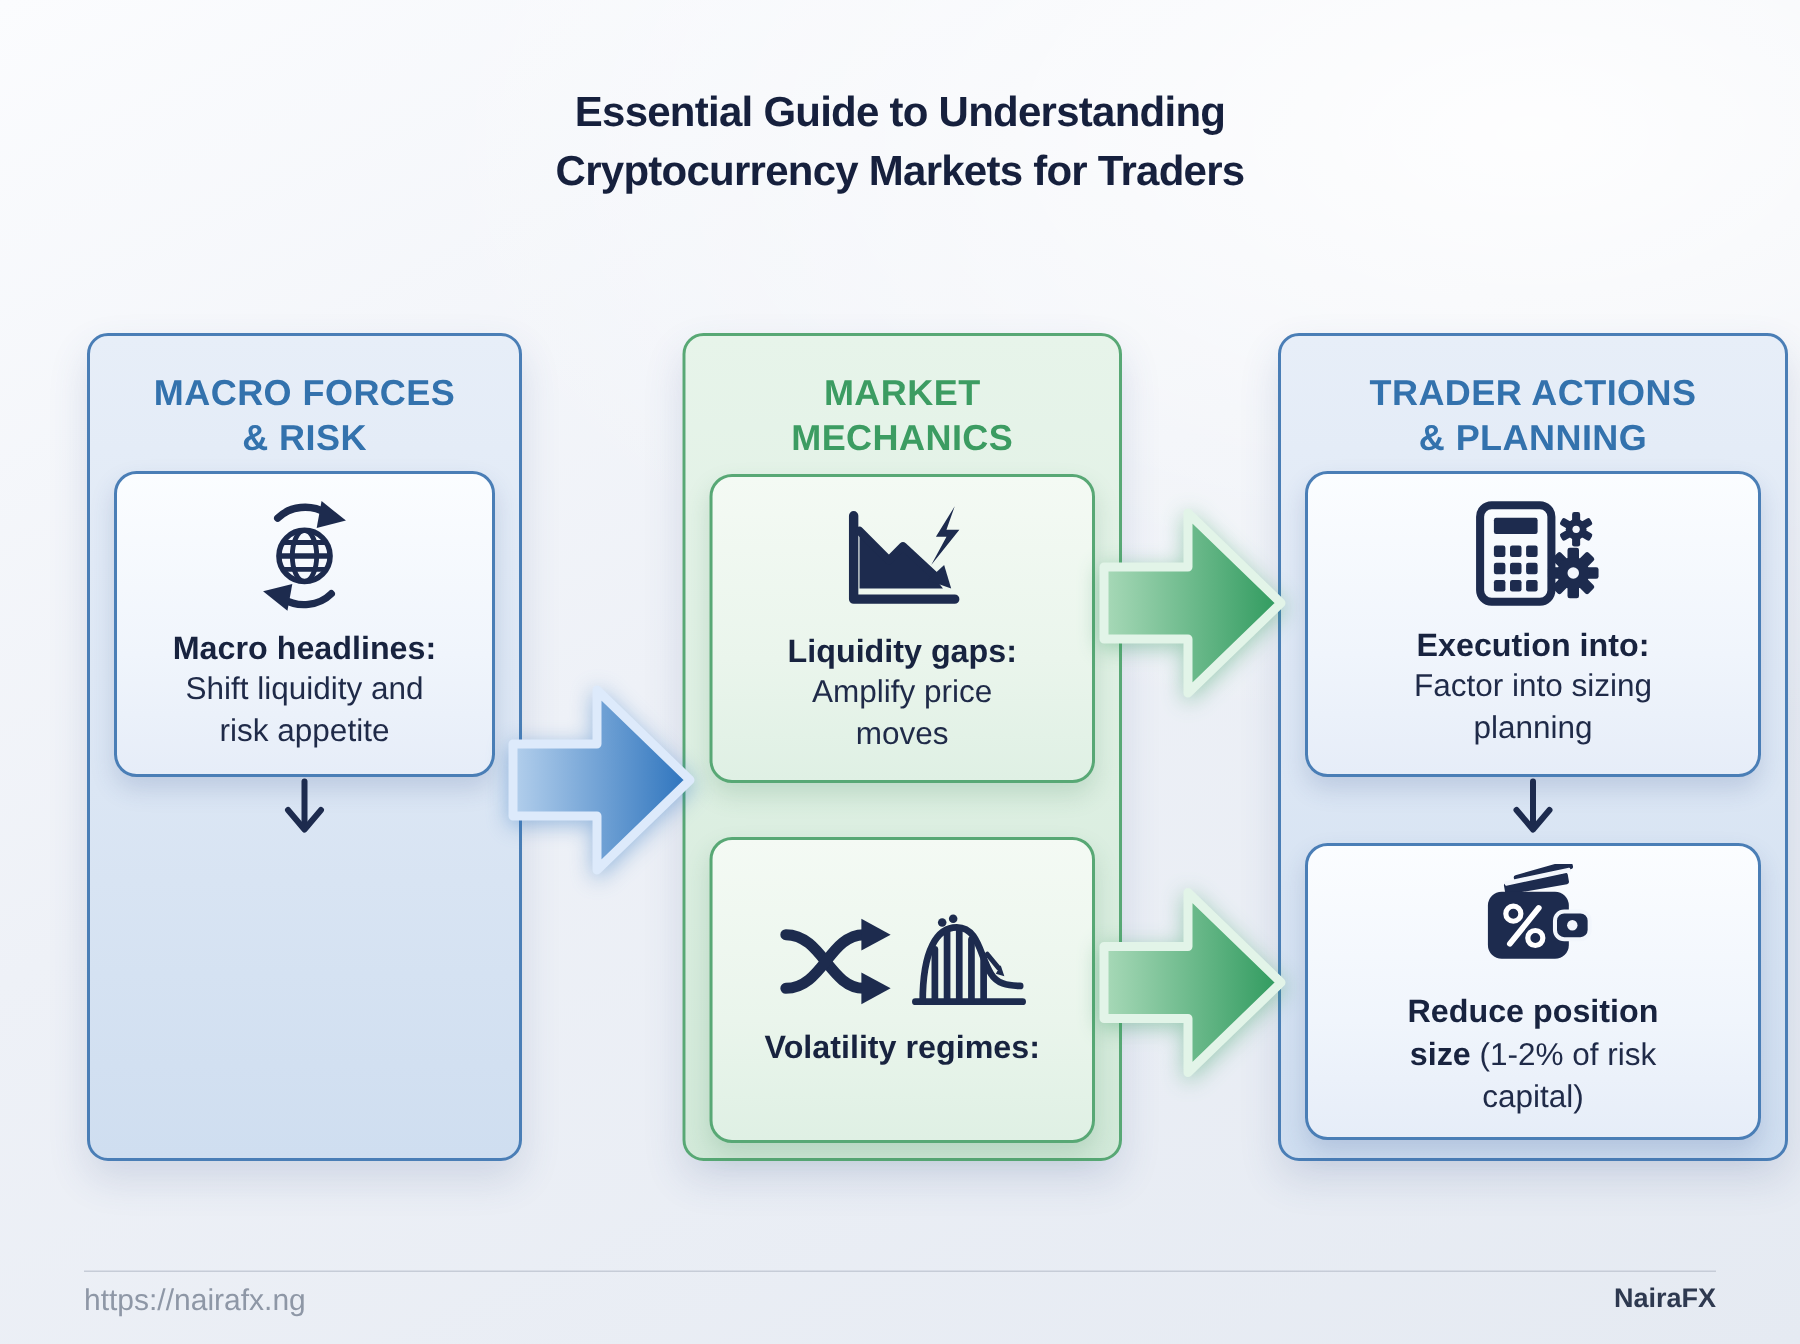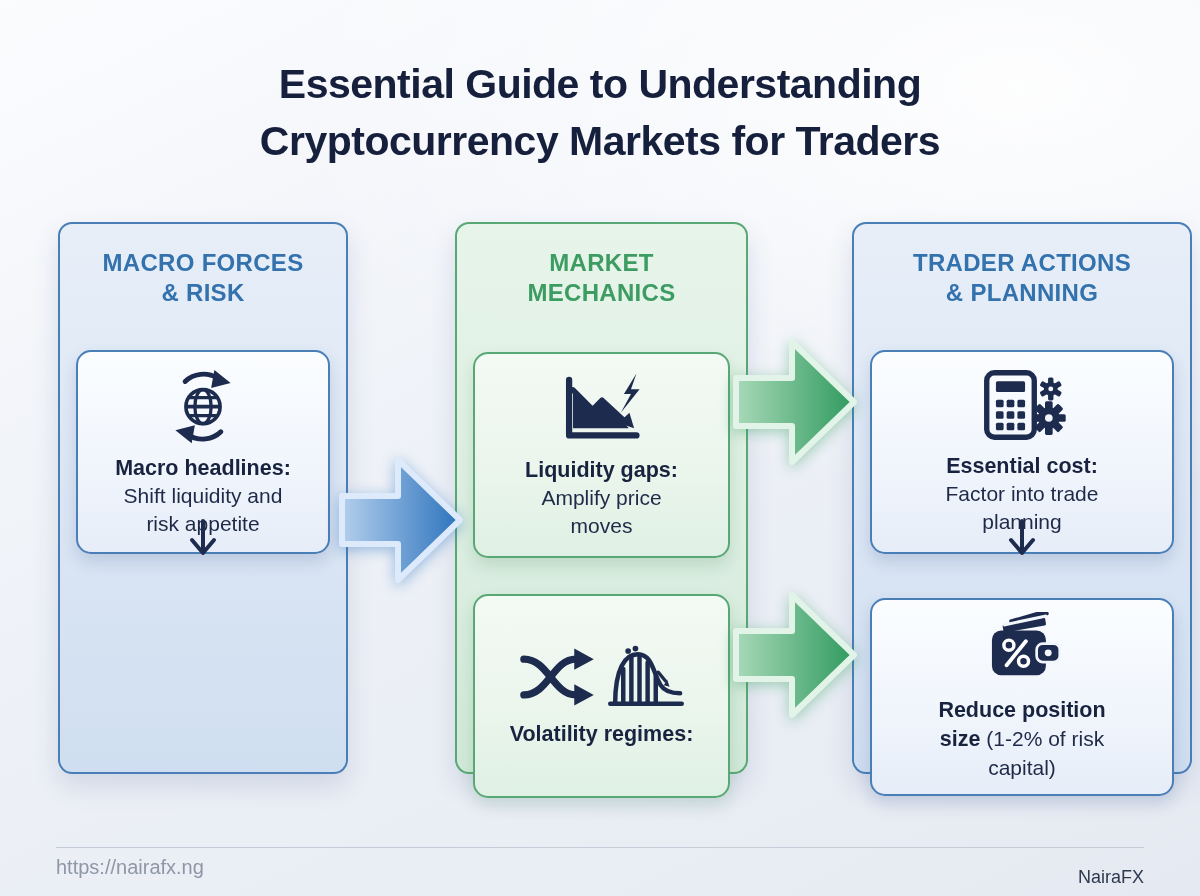--- a/index.html
+++ b/index.html
@@ -6,21 +6,21 @@
   html,body { width:1200px; }
   body { font-family:"Liberation Sans","DejaVu Sans",sans-serif; }
   .stage{
     position:relative; width:1200px; height:896px; overflow:hidden;
     background:
       radial-gradient(140% 100% at 85% 10%, rgba(255,255,255,.9) 0%, rgba(255,255,255,0) 45%),
       linear-gradient(155deg,#fbfcfe 0%, #eef1f7 45%, #e5eaf2 100%);
   }
   .title{
     position:absolute; top:56px; left:0; width:100%;
-    text-align:center; font-size:41px; font-weight:800; color:#16203d;
+    text-align:center; font-size:28px; font-weight:800; color:#16203d;
     line-height:1.38; letter-spacing:-.5px;
   }
   .title span{display:block;}
 
   
   .column{
     position:absolute; top:222px; height:552px; border-radius:14px;
     box-shadow:0 12px 26px rgba(60,90,140,.16);
   }
   .col-blue{
@@ -40,21 +40,21 @@
     line-height:1.24; letter-spacing:.3px;
   }
   .col-header span{display:block;}
   .hdr-blue{color:#3372ad;}
   .hdr-green{color:#3c9c62;}
 
   
   .card{
     position:absolute; left:16px; right:16px; border-radius:15px;
     display:flex; flex-direction:column; align-items:center; justify-content:center;
-    text-align:center; padding:16px 8px;margin-top:36px;
+    text-align:center; padding:16px 8px;
   }
   .card-blue{
     background:linear-gradient(180deg,#fbfdff 0%,#f0f5fc 60%,#e6edf8 100%);
     border:2px solid #4a7eb6;
     box-shadow:0 8px 16px rgba(50,80,140,.18);
   }
   .card-green{
     background:linear-gradient(180deg,#f4faf4 0%,#eaf5ec 60%,#dff0e4 100%);
     border:2px solid #58a875;
     box-shadow:0 8px 16px rgba(50,120,80,.18);
@@ -76,21 +76,21 @@
   .h-arrow{position:absolute; z-index:6;}
   .h-blue{filter:drop-shadow(0 3px 7px rgba(45,115,190,.45));}
   .h-green{filter:drop-shadow(0 3px 7px rgba(47,154,94,.42));}
   #arrow-1{left:338px; top:452px;}
   #arrow-2{left:729px; top:334px;}
   #arrow-3{left:729px; top:587px;}
 
   
   .footer-line{position:absolute; top:847px; left:56px; right:56px; border-top:1px solid #c6ccd7;}
   .footer-url{position:absolute; top:856px; left:56px; font-size:20px; color:#8e97a6;}
-  .footer-brand{position:absolute; top:855px; right:56px; font-size:18px; color:#2e3950; font-weight:400;margin-top:12px;}
+  .footer-brand{position:absolute; top:855px; right:56px; font-size:18px; color:#2e3950; font-weight:700;}
 
   svg{display:block;}
 </style>
 </head>
 <body>
 
 <div class="stage">
 
   <h1 class="title">
     <span>Essential Guide to Understanding</span>
@@ -222,22 +222,22 @@
             <rect x="90" y="43" width="10" height="44" rx="2"></rect>
             <rect x="90" y="43" width="10" height="44" rx="2" transform="rotate(45 95 65)"></rect>
             <rect x="90" y="43" width="10" height="44" rx="2" transform="rotate(90 95 65)"></rect>
             <rect x="90" y="43" width="10" height="44" rx="2" transform="rotate(135 95 65)"></rect>
             <circle cx="95" cy="65" r="14"></circle>
           </g>
           <circle cx="95" cy="65" r="5" fill="#f2f6fc"></circle>
         </svg>
       </div>
       <p>
-        <b>Essential cost:</b>
-        <span class="body">Factor into trade planning</span>
+        <b>Execution into:</b>
+        <span class="body">Factor into sizing planning</span>
       </p>
     </div>
 
     <div class="v-arrow">
       <svg width="36" height="42" viewBox="0 0 36 42">
         <g fill="none" stroke="#1d2b4e" stroke-width="4" stroke-linecap="round" stroke-linejoin="round">
           <path d="M18 3 V32"></path>
           <polyline points="7,22 18,35 29,22"></polyline>
         </g>
       </svg>

